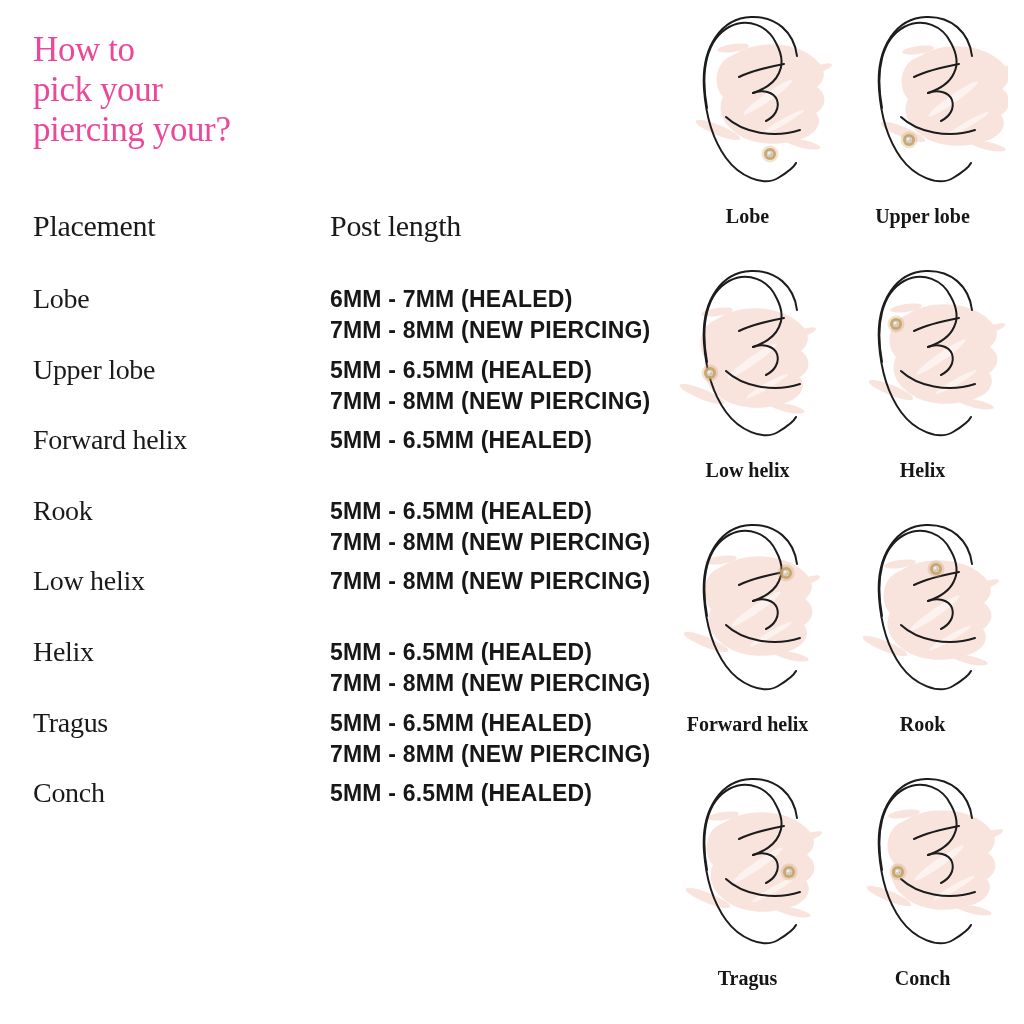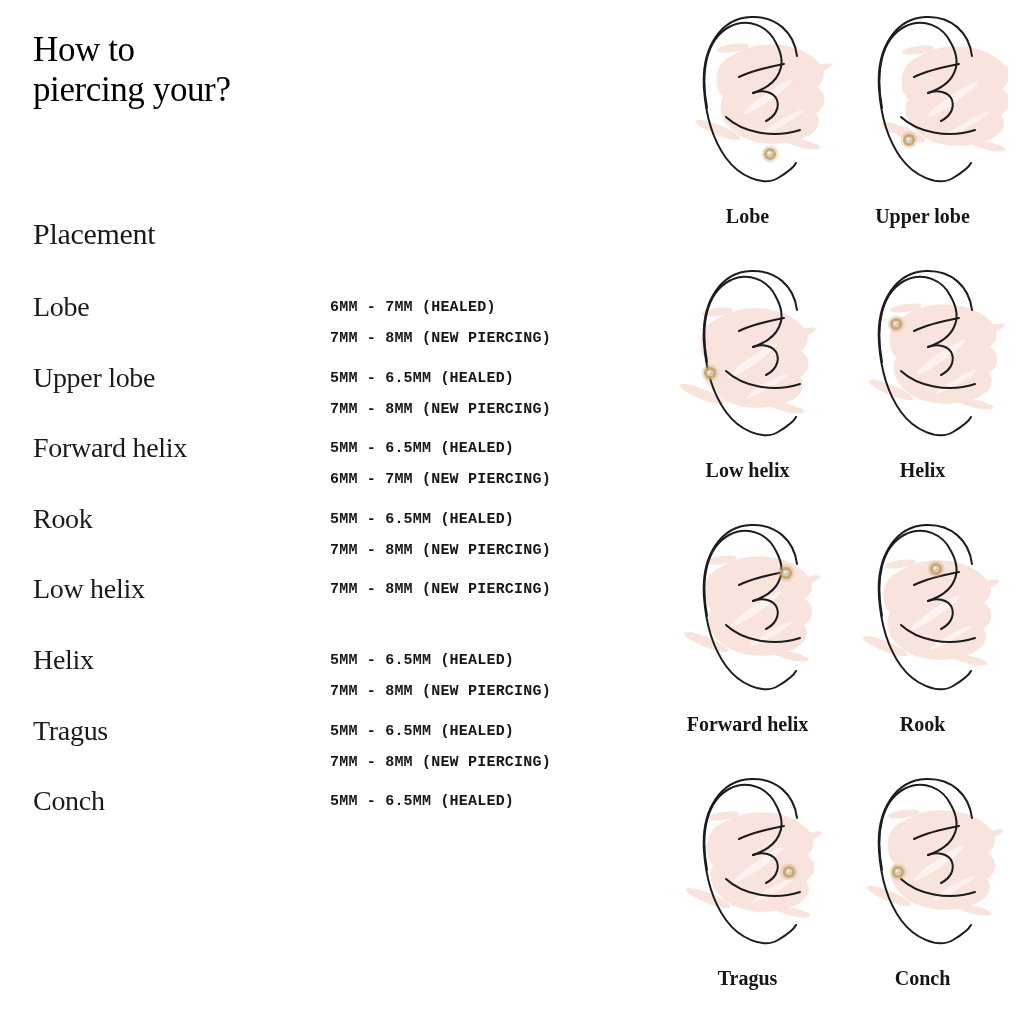--- a/index.html
+++ b/index.html
@@ -4,30 +4,30 @@
 <style>
   html,body{margin:0;padding:0;}
   body{
     width:1024px;height:1024px;position:relative;overflow:hidden;
     background:#ffffff;color:#1a1a1a;
     font-family:"Liberation Serif", serif;
   }
   .title{
     position:absolute;left:33px;top:30px;
     font-size:35px;line-height:40px;letter-spacing:-0.4px;
-    color:#000000;
-  }
-  .table{position:absolute;left:33px;top:218px;width:620px;}
+    color:#ec4899;
+  }
+  .table{position:absolute;left:33px;top:210px;width:620px;}
   .thead{display:grid;grid-template-columns:297px auto;font-size:30px;line-height:32px;letter-spacing:-0.3px;}
   .rows{margin-top:41px;}
   .trow{display:grid;grid-template-columns:297px auto;height:70.6px;}
   .placement{font-size:28px;line-height:31px;letter-spacing:-0.3px;}
   .values{
-    font-family:Liberation Mono, monospace;font-weight:bold;
-    font-size:15px;line-height:31px;letter-spacing:0.2px;margin-top:1px;
+    font-family:Liberation Sans, sans-serif;font-weight:bold;
+    font-size:23px;line-height:31px;letter-spacing:0.2px;margin-top:1px;
     color:#171717;
   }
   .ears{
     position:absolute;left:660px;top:12px;
     display:grid;grid-template-columns:175px 175px;grid-auto-rows:254px;
   }
   .ear-cell{display:flex;flex-direction:column;align-items:center;}
   .ear-cell svg{width:170px;height:185px;display:block;}
   .ear-label{
     font-size:20px;font-weight:600;margin-top:8px;line-height:22px;
@@ -67,26 +67,28 @@
       <circle r="3.2" fill="#d8d3c5"></circle>
       <circle cx="-1" cy="-1" r="1.2" fill="#f4f1e8"></circle>
       <circle cx="1.6" cy="0.8" r="0.7" fill="#b9b4a6"></circle>
       <circle cx="-0.4" cy="2" r="0.7" fill="#c4bfb0"></circle>
     </g>
   </defs>
 </svg>
 
 <header class="title">
   <div>How to</div>
+  <div>pick your</div>
   <div>piercing your?</div>
 </header>
 
 <section class="table">
   <div class="thead">
     <div>Placement</div>
+    <div>Post length</div>
   </div>
   <div class="rows">
 
     <div class="trow">
       <div class="placement">Lobe</div>
       <div class="values">
         <div>6MM - 7MM (HEALED)</div>
         <div>7MM - 8MM (NEW PIERCING)</div>
       </div>
     </div>
@@ -96,21 +98,20 @@
       <div class="values">
         <div>5MM - 6.5MM (HEALED)</div>
         <div>7MM - 8MM (NEW PIERCING)</div>
       </div>
     </div>
 
     <div class="trow">
       <div class="placement">Forward helix</div>
       <div class="values">
         <div>5MM - 6.5MM (HEALED)</div>
-        <div>6MM - 7MM (NEW PIERCING)</div>
       </div>
     </div>
 
     <div class="trow">
       <div class="placement">Rook</div>
       <div class="values">
         <div>5MM - 6.5MM (HEALED)</div>
         <div>7MM - 8MM (NEW PIERCING)</div>
       </div>
     </div>

